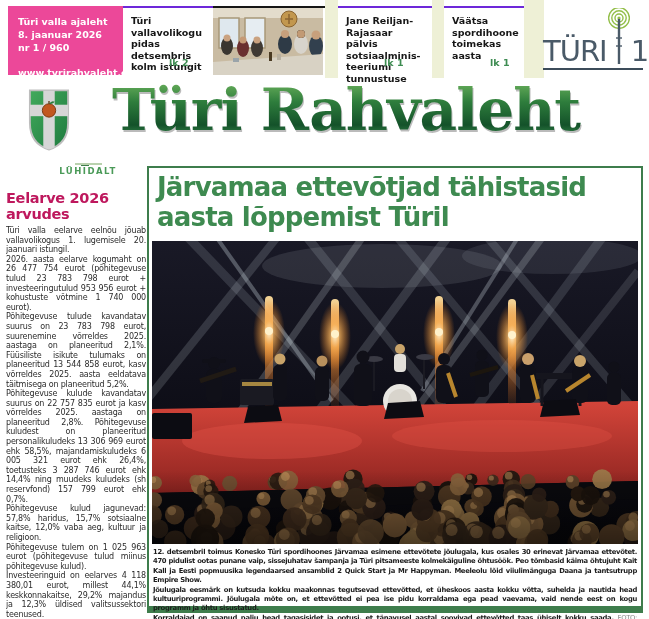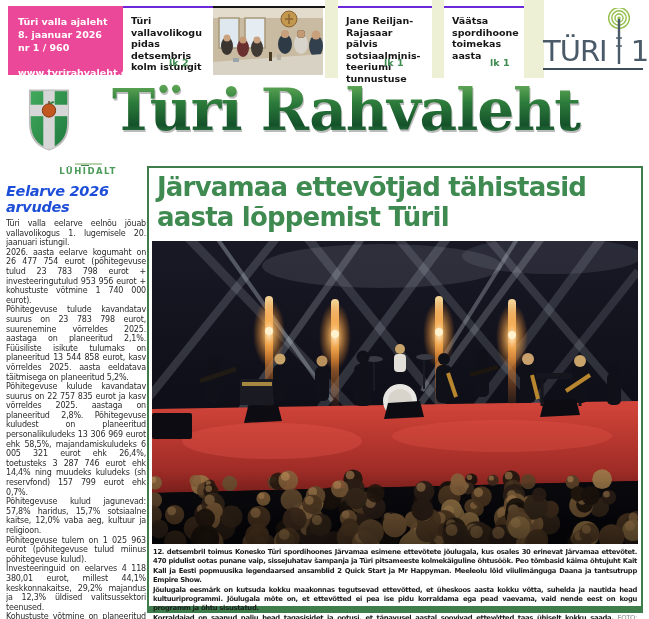--- a/index.html
+++ b/index.html
@@ -39,21 +39,21 @@
       background:linear-gradient(180deg,#79bd63 0%,#2e7d3c 38%,#14522a 72%,#49a35c 100%);
       -webkit-background-clip:text;background-clip:text;color:transparent;
       filter:drop-shadow(1px 2px 0.5px rgba(60,60,60,.35));white-space:nowrap;}
 
   
   .leftcol{position:absolute;left:6px;top:163px;width:140px;height:456px;overflow:hidden;}
   .luhi{display:flex;align-items:center;height:13px;margin-left:24px;flex-direction:column;}
   .luhi .sq1{width:27px;height:11px;background:#b9d2ae;}
   .luhi .sq2{width:8px;height:11px;background:#3e7d4c;margin-right:6px;}
   .luhi .lbl{font-size:8.5px;font-weight:bold;color:#4a9a58;letter-spacing:1.5px;}
-  .lc-head{margin:7px 0 4px 0;font-size:14.5px;font-weight:bold;color:#1d4ed8;letter-spacing:-0.3px;font-style:italic;}
+  .lc-head{margin:14px 0 4px 0;font-size:14.5px;font-weight:bold;color:#be185d;letter-spacing:-0.3px;}
   .lc-body p{margin:0;font-size:8px;line-height:9.6px;font-weight:500;color:#2b2b2b;
              text-align:justify;letter-spacing:-0.2px;}
 
   
   .mainbox{position:absolute;left:147px;top:166px;width:496px;height:447px;box-sizing:border-box;
            border:2px solid #3e7d4c;border-bottom:7px solid #3e7d4c;background:#fff;}
   .headline{margin:4px 8px 5px 8px;font-size:26px;line-height:30px;font-weight:bold;
             color:#3e8a50;letter-spacing:-0.8px;}
   .photo{position:absolute;left:3px;top:73px;width:486px;height:303px;background:#0b0b11;overflow:hidden;}
   .photo svg{display:block;}

